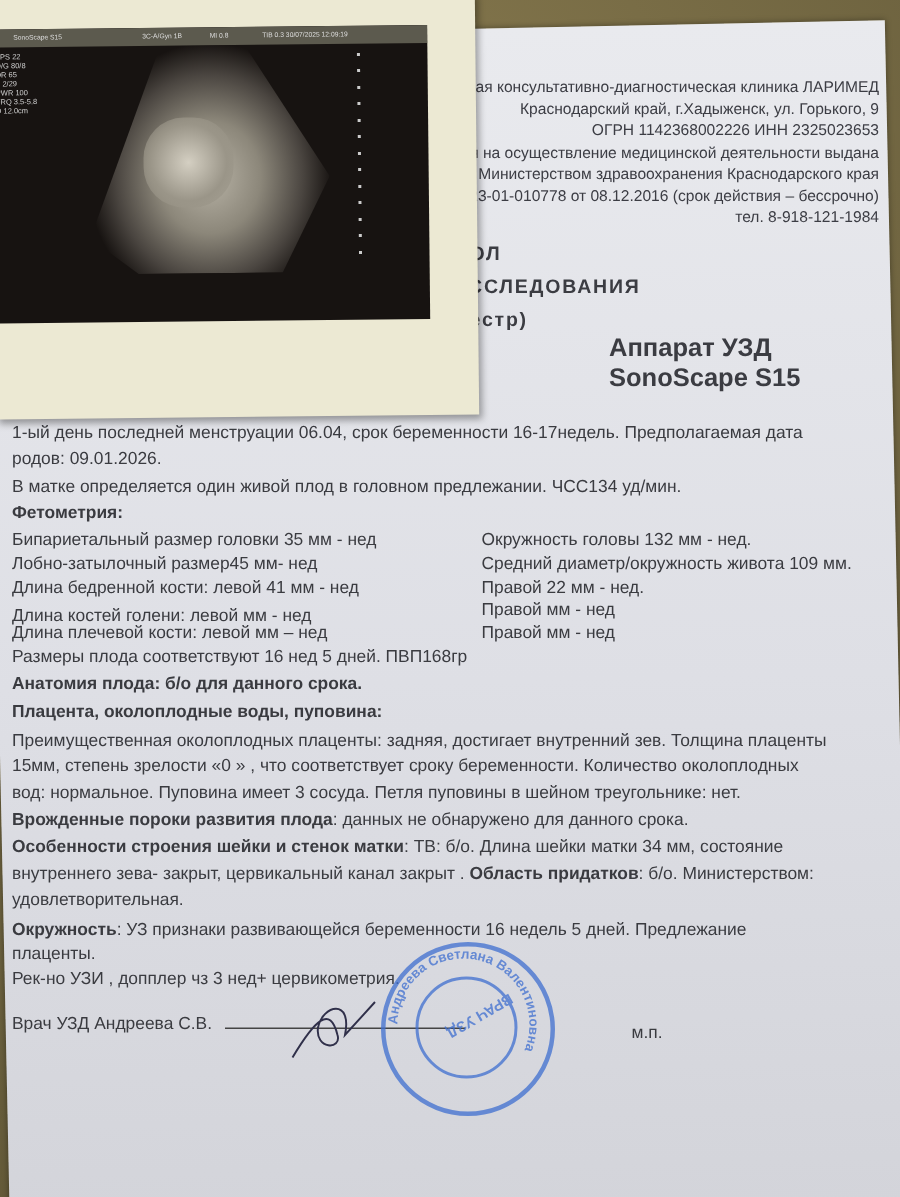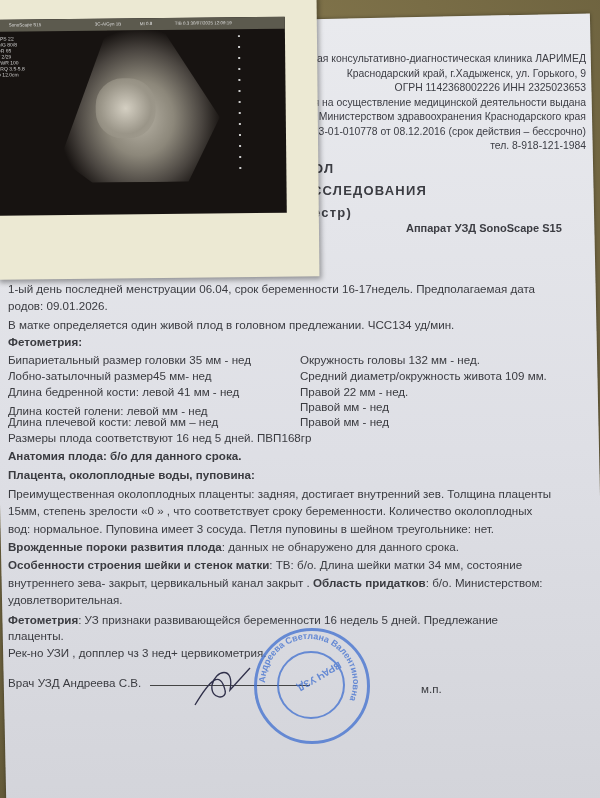--- a/index.html
+++ b/index.html
@@ -6,24 +6,24 @@
   body{width:600px;height:798px;position:relative;overflow:hidden;background:#7d6f45;font-family:"Liberation Sans",sans-serif;}
   .bg-texture{position:absolute;inset:0;background:radial-gradient(circle at 30% 20%,#8a7c50 0%,#6f6440 60%,#5e5535 100%);}
   .paper{position:absolute;left:-10px;top:26px;width:600px;height:790px;background:linear-gradient(180deg,#e9eaee 0%,#dedfe5 55%,#d3d4da 100%);transform:rotate(-1.2deg);transform-origin:0 0;box-shadow:0 0 4px rgba(0,0,0,.4);}
   .right-edge{position:absolute;right:0;top:730px;width:8px;height:68px;background:#2a2420;}
   .doc{position:absolute;left:0;top:0;width:600px;height:798px;color:#3a3b40;font-size:11.6px;}
   .hdr{position:absolute;right:14px;top:52px;text-align:right;font-size:10.4px;line-height:14.5px;color:#3c3d44;}
   .title1,.title2,.title3{position:absolute;font-weight:bold;letter-spacing:1.2px;color:#3b3c42;font-size:13px;}
   .title1{left:313px;top:161px;}
   .title2{left:312px;top:183px;}
   .title3{left:313px;top:205px;}
-  .apparatus{position:absolute;left:406px;top:222px;font-weight:bold;font-size:11px;color:#3b3c42;}
+  .apparatus{position:absolute;left:406px;top:222px;font-weight:bold;font-size:17px;color:#3b3c42;}
   .line{position:absolute;left:8px;white-space:nowrap;}
   .b{font-weight:bold;}
-  .col2{position:absolute;left:300px;white-space:nowrap;}
+  .col2{position:absolute;left:321px;white-space:nowrap;}
   .signline{position:absolute;left:150px;top:685px;width:160px;border-bottom:1px solid #444;}
   .stamp{position:absolute;left:254px;top:628px;width:110px;height:110px;border-radius:50%;border:3px solid #3f6fd0;opacity:.75;}
   .stamp-inner{position:absolute;left:20px;top:20px;width:64px;height:64px;border-radius:50%;border:2px solid #3f6fd0;}
   .stamp-text{position:absolute;font-size:10px;color:#3f6fd0;font-weight:bold;}
   .signature{position:absolute;left:190px;top:660px;}
   
   .us-photo{position:absolute;left:-4px;top:-4px;width:322px;height:282px;background:#ece9d3;transform:rotate(-0.6deg);box-shadow:2px 3px 5px rgba(0,0,0,.35);}
   .us-screen{position:absolute;left:0;top:22px;width:290px;height:196px;background:#171311;overflow:hidden;}
   .us-bar{position:absolute;left:0;top:0;width:290px;height:12px;background:#5c5a4e;font-size:4.5px;color:#ddd;line-height:12px;}
   .us-bar span{position:absolute;}
@@ -86,21 +86,21 @@
 
   <div class="line" style="top:558px;">
     <span class="b">Особенности строения шейки и стенок матки</span><span>: ТВ: б/о. Длина шейки матки 34 мм, состояние</span>
   </div>
   <div class="line" style="top:576px;">
     <span>внутреннего зева- закрыт, цервикальный канал закрыт . </span><span class="b">Область придатков</span><span>: б/о. Министерством:</span>
   </div>
   <div class="line" style="top:593px;">удовлетворительная.</div>
 
   <div class="line" style="top:613px;">
-    <span class="b">Фетометрия</span><span>: УЗ признаки развивающейся беременности 16   недель 5 дней. Предлежание</span>
+    <span class="b">Окружность</span><span>: УЗ признаки развивающейся беременности 16   недель 5 дней. Предлежание</span>
   </div>
   <div class="line" style="top:629px;">плаценты.</div>
   <div class="line" style="top:646px;">Рек-но УЗИ , допплер чз 3 нед+ цервикометрия.</div>
 
   <div class="line" style="top:676px;">Врач  УЗД Андреева С.В.</div>
   <div class="signline"></div>
   <div class="col2" style="left:421px;top:682px;">м.п.</div>
 
   <svg class="signature" width="80" height="50">
     <path d="M5 45 C20 20, 30 10, 35 30 C38 40, 20 40, 22 25 C25 10, 45 5, 40 30 L60 8" stroke="#30304a" stroke-width="1.3" fill="none"></path>

